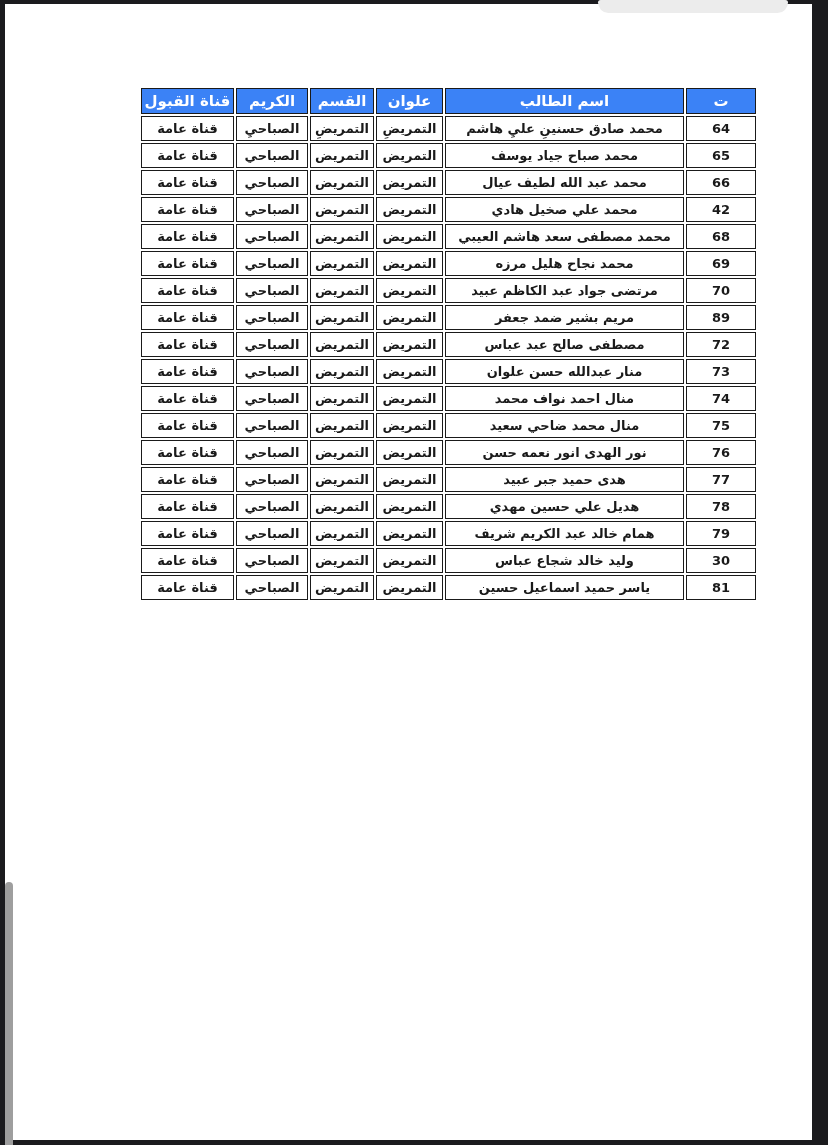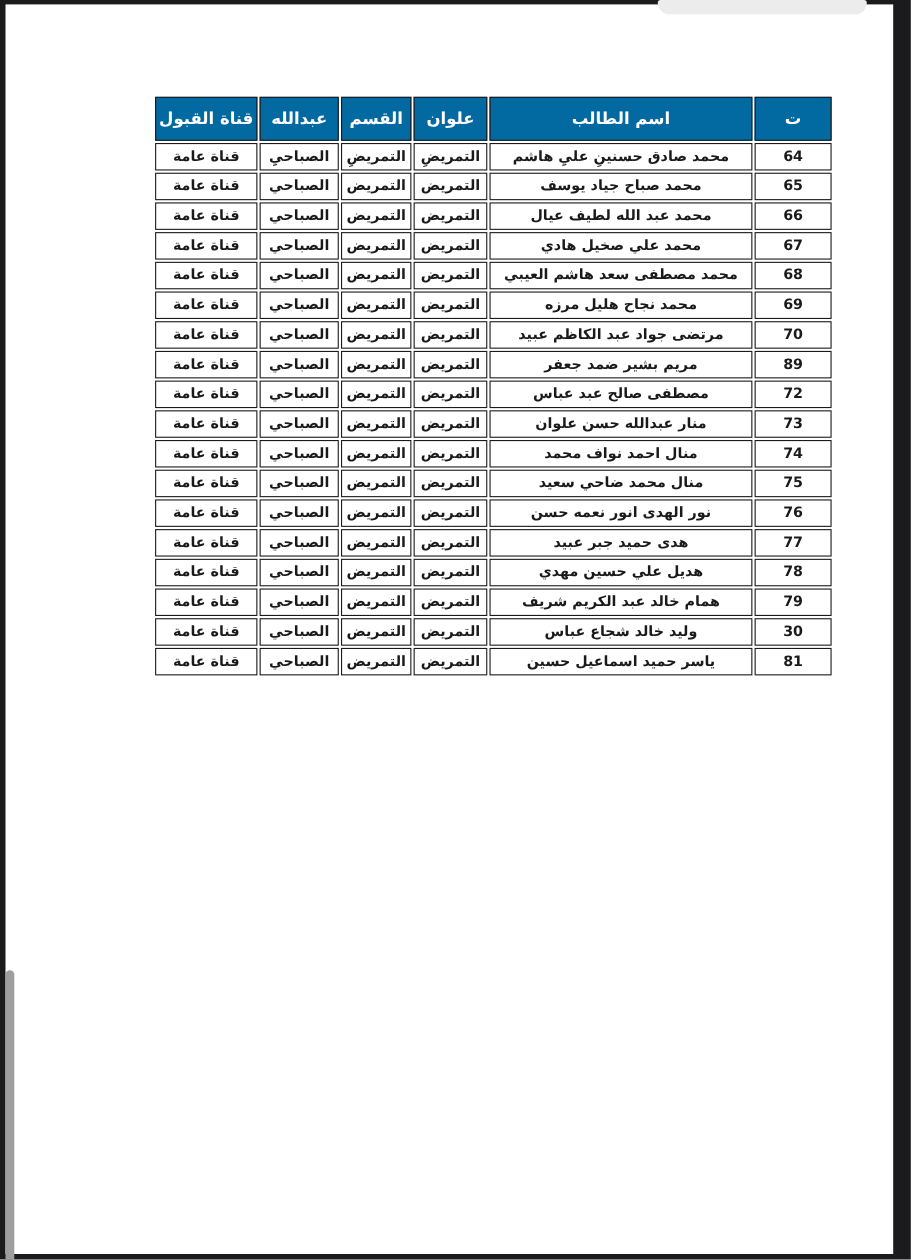--- a/index.html
+++ b/index.html
@@ -42,25 +42,25 @@
     direction: rtl;
   }
   table.roster th, table.roster td {
     border: 1.5px solid #1a1a1a;
     text-align: center;
     vertical-align: middle;
     overflow: hidden;
     white-space: nowrap;
   }
   table.roster th {
-    background: #0369a1;
+    background: #3b82f6;
     color: #ffffff;
     font-size: 15px;
     font-weight: bold;
-    height: 40px;
+    height: 26px;
   }
   table.roster td {
     background: #ffffff;
     color: #1a1a1a;
     font-size: 13px;
     font-weight: bold;
     height: 25px;
   }
   td[data-name="cell-no"] { font-size: 14px; }
 </style>
@@ -76,21 +76,21 @@
       <col style="width:64px">
       <col style="width:72px">
       <col style="width:93px">
     </colgroup>
     <thead data-name="table-header">
       <tr data-name="header-row">
         <th data-name="header-no">ت</th>
         <th data-name="header-student-name">اسم الطالب</th>
         <th data-name="header-college">علوان</th>
         <th data-name="header-department">القسم</th>
-        <th data-name="header-study-type">عبدالله</th>
+        <th data-name="header-study-type">الكريم</th>
         <th data-name="header-admission-channel">قناة القبول</th>
       </tr>
     </thead>
     <tbody data-name="table-body">
         <tr data-name="table-row">
           <td data-name="cell-no">64</td>
           <td data-name="cell-name">محمد صادق حسنينِ عليِ هاشم</td>
           <td data-name="cell-college">التمريضِ</td>
           <td data-name="cell-dept">التمريضِ</td>
           <td data-name="cell-study">الصباحيِ</td>
@@ -106,21 +106,21 @@
         </tr>
         <tr data-name="table-row">
           <td data-name="cell-no">66</td>
           <td data-name="cell-name">محمد عبد الله لطيف عيال</td>
           <td data-name="cell-college">التمريض</td>
           <td data-name="cell-dept">التمريض</td>
           <td data-name="cell-study">الصباحي</td>
           <td data-name="cell-channel">قناة عامة</td>
         </tr>
         <tr data-name="table-row">
-          <td data-name="cell-no">67</td>
+          <td data-name="cell-no">42</td>
           <td data-name="cell-name">محمد علي صخيل هادي</td>
           <td data-name="cell-college">التمريض</td>
           <td data-name="cell-dept">التمريض</td>
           <td data-name="cell-study">الصباحي</td>
           <td data-name="cell-channel">قناة عامة</td>
         </tr>
         <tr data-name="table-row">
           <td data-name="cell-no">68</td>
           <td data-name="cell-name">محمد مصطفى سعد هاشم العيبي</td>
           <td data-name="cell-college">التمريض</td>

